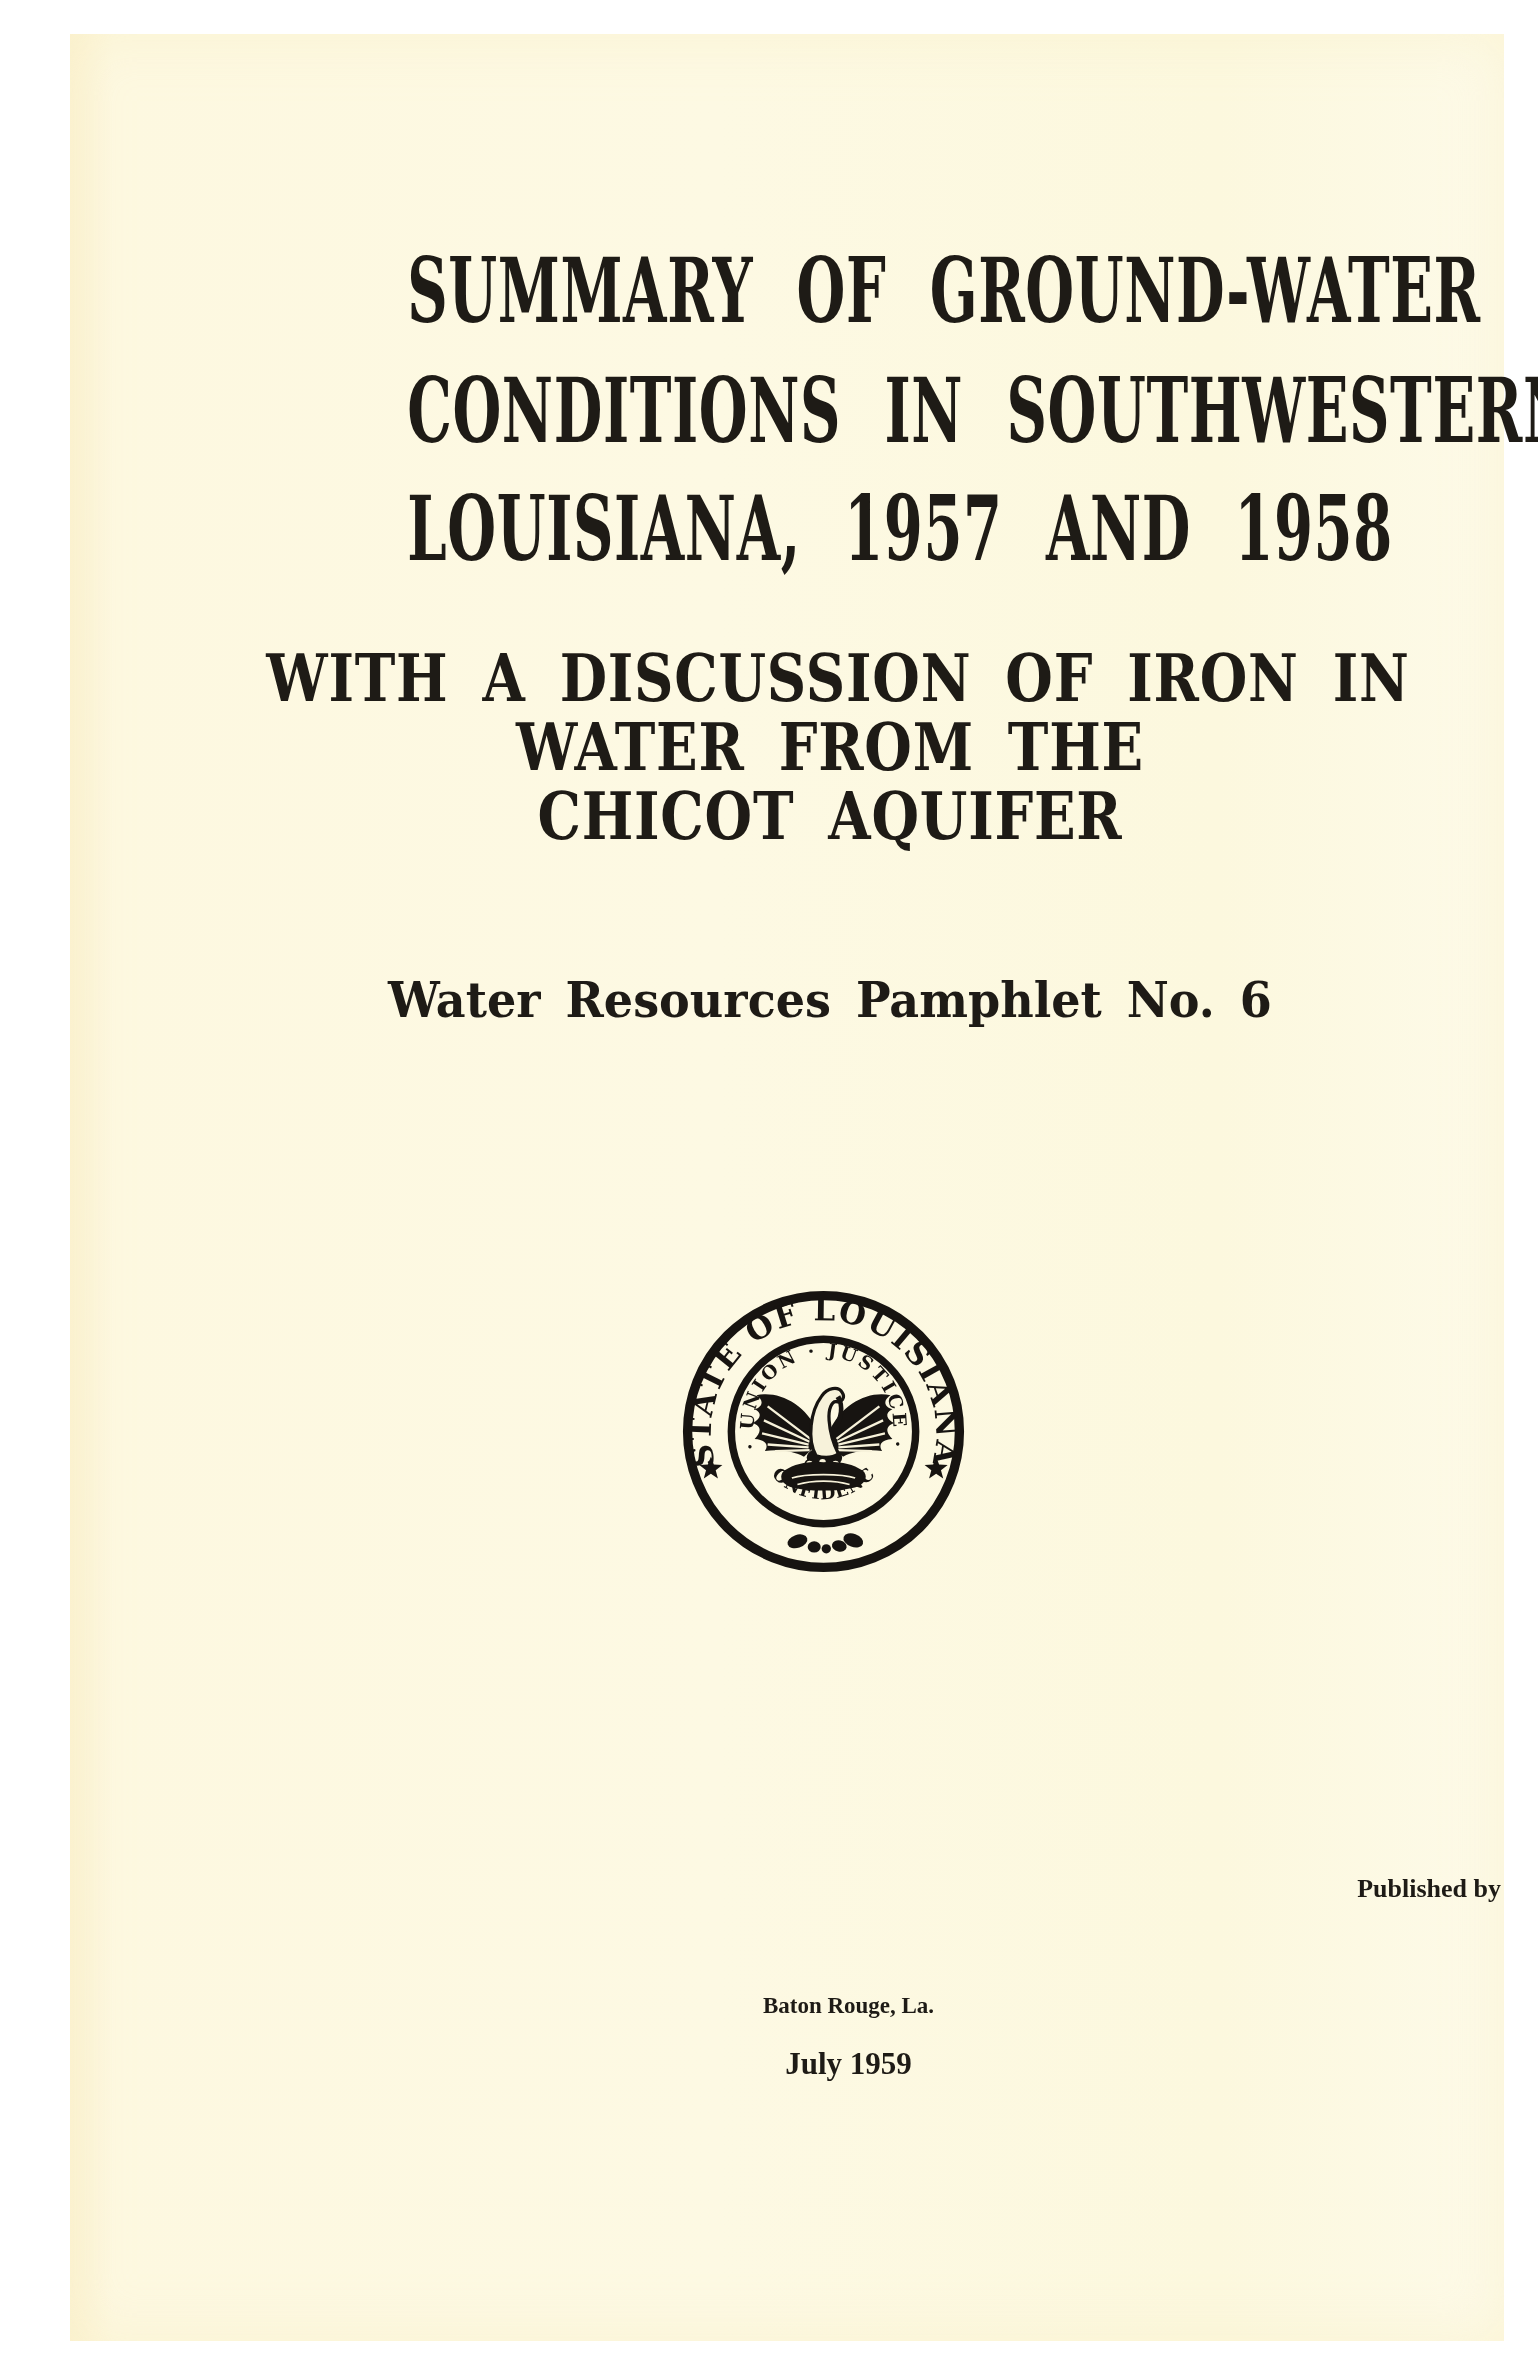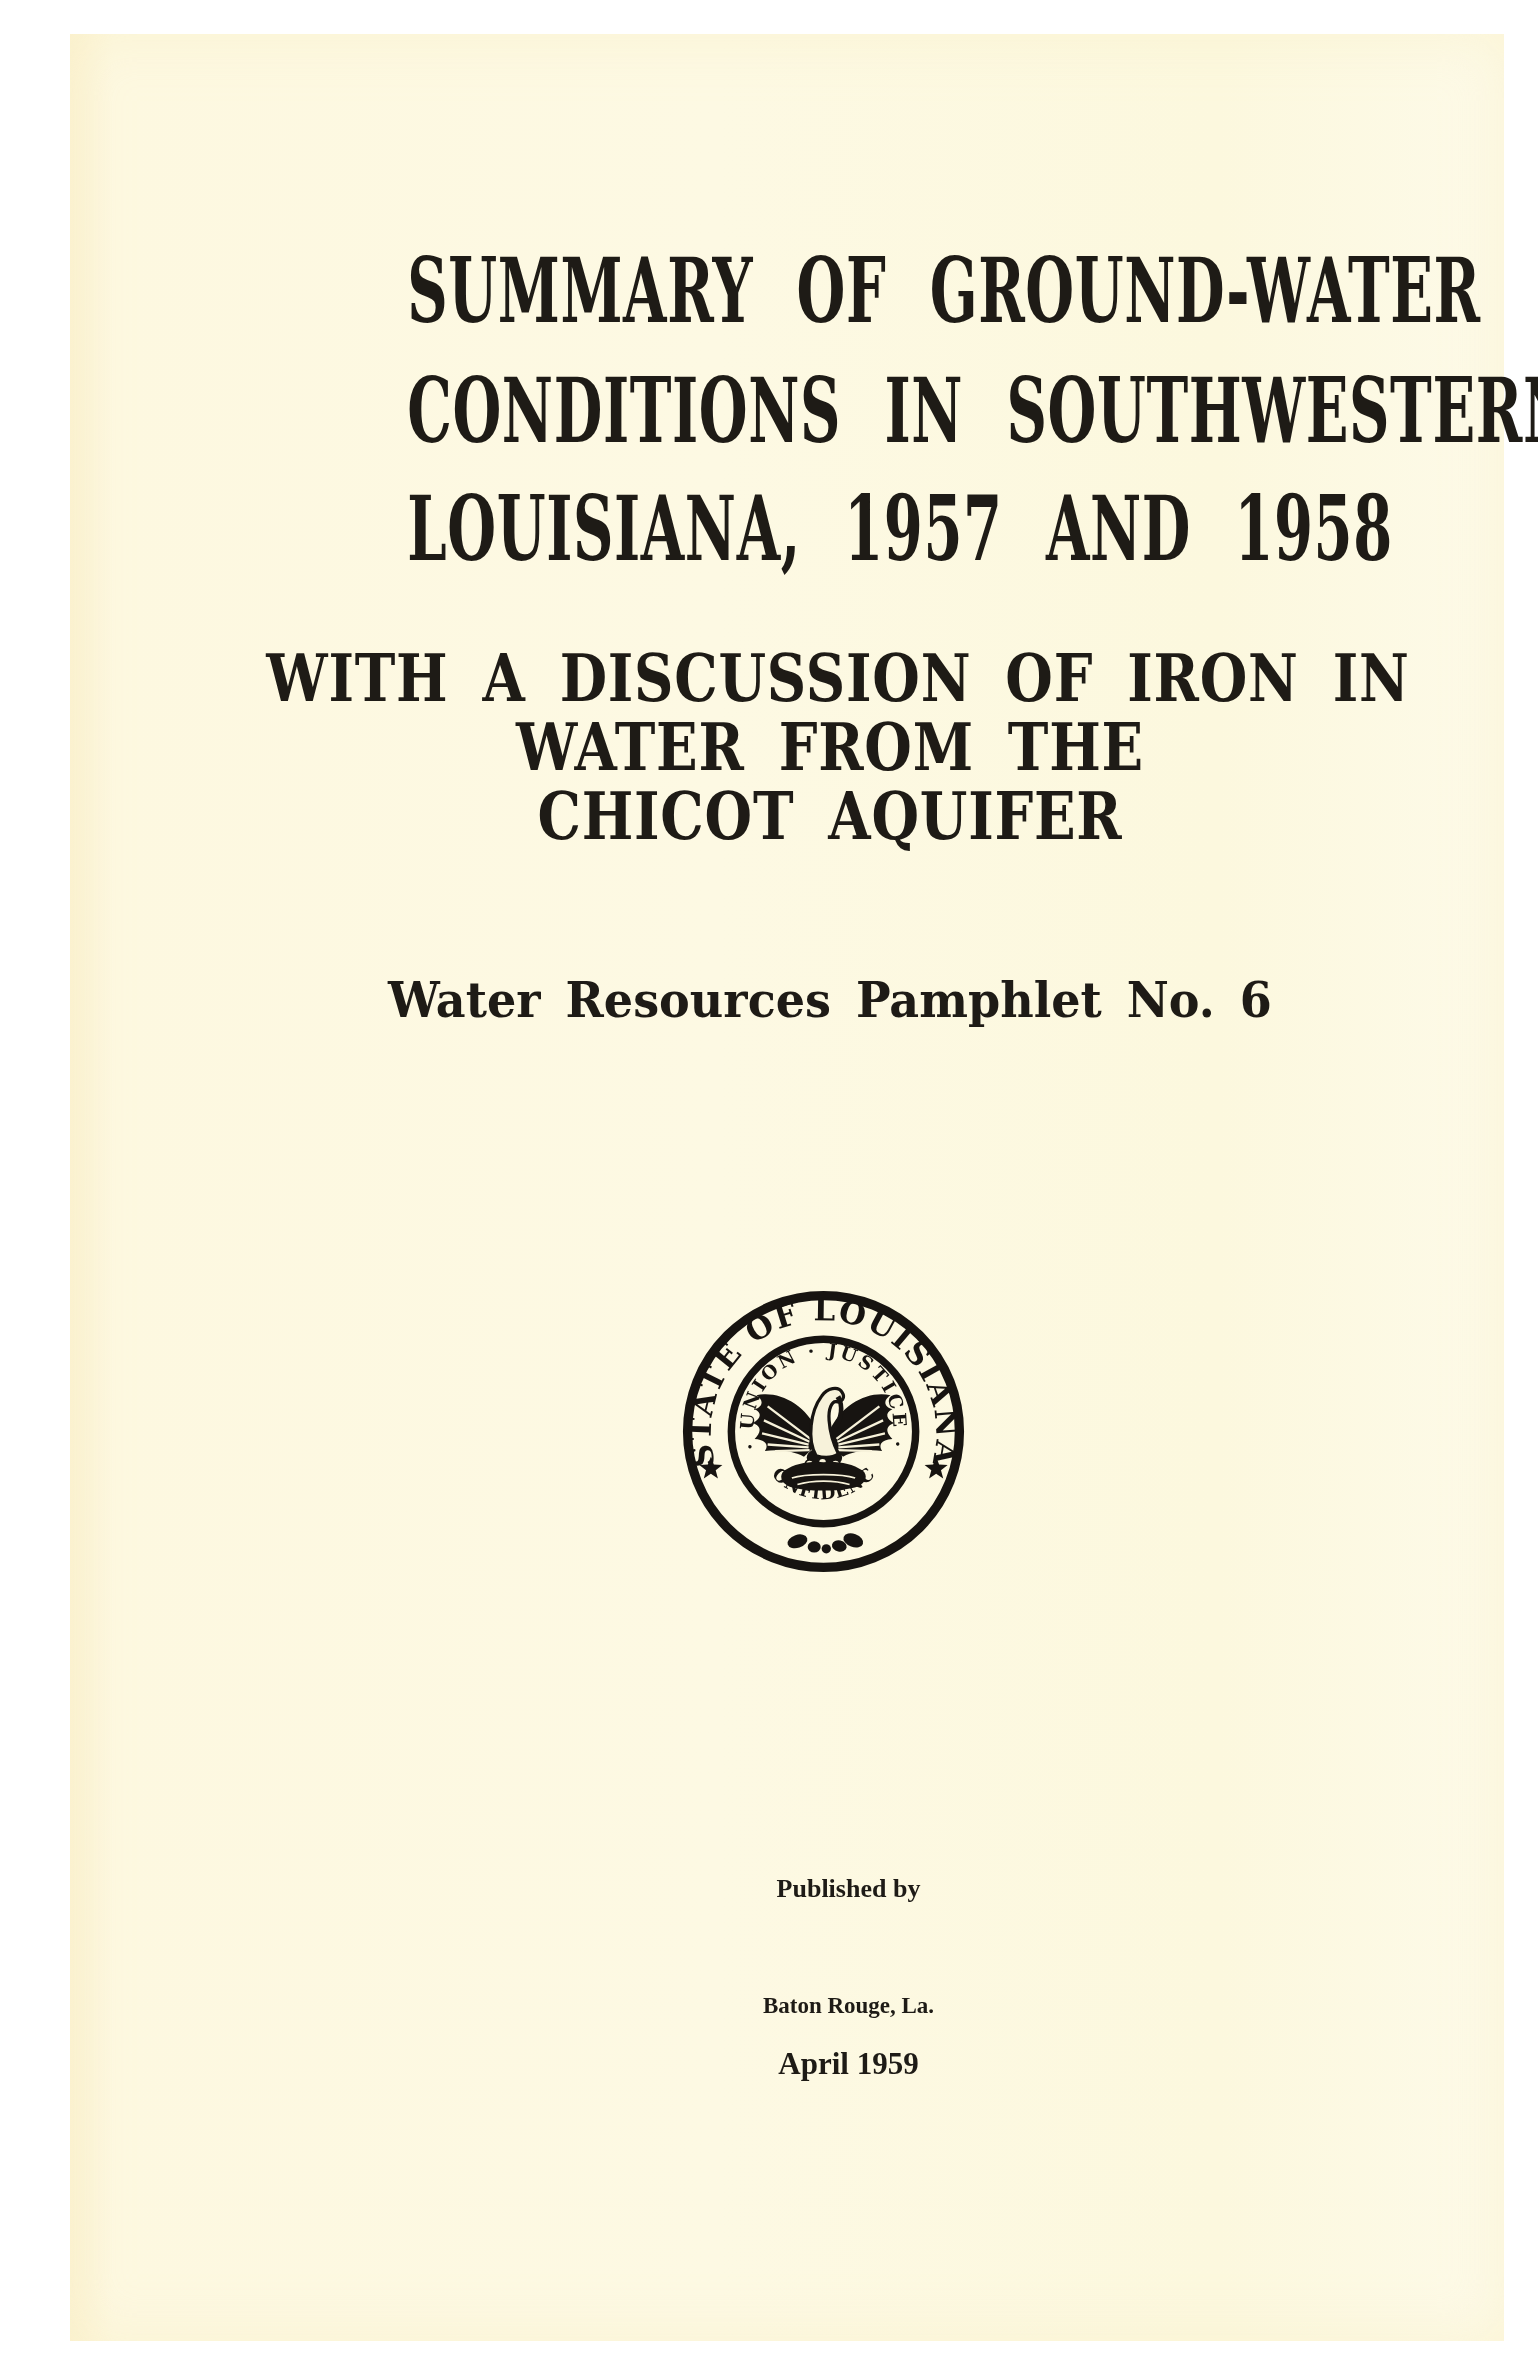--- a/index.html
+++ b/index.html
@@ -25,21 +25,21 @@
   .sub-title{
     font-family:"DejaVu Serif", serif;font-weight:bold;font-size:65px;
     transform:scaleX(0.84);transform-origin:50% 50%;
     word-spacing:17px;letter-spacing:0.9px;
   }
   .series{
     font-family:"DejaVu Serif", serif;font-weight:bold;font-size:48px;
     transform:scaleX(0.96);transform-origin:50% 50%;
     word-spacing:9.3px;
   }
-  .pub-small{font-family:"Liberation Serif", serif;font-weight:bold;font-size:26px;}
+  .pub-small{font-family:"Liberation Serif", serif;font-weight:bold;font-size:26px;text-align:right;}
   .pub-main{font-family:"Liberation Serif", serif;font-weight:bold;font-size:43px;word-spacing:7.5px;letter-spacing:0.9px;}
   .pub-loc{font-family:"Liberation Serif", serif;font-weight:bold;font-size:23px;}
   .pub-date{font-family:"Liberation Serif", serif;font-weight:bold;font-size:31px;}
   .seal-wrap{position:absolute;left:612px;top:1256px;width:283px;height:283px;}
   svg text{font-family:"DejaVu Serif", serif;font-weight:bold;fill:#171411;}
 </style>
 </head>
 <body>
 
 <div class="paper">
@@ -131,17 +131,17 @@
           <path d="M -34,44 C -20,39 20,39 34,44"></path>
           <path d="M -28,51 C -12,46 12,46 28,51"></path>
         </g>
       </g>
     </svg>
   </div>
 
   <div class="imprint">
     <div class="tline pub-small" style="top:1842px">Published by</div>
     <div class="tline pub-loc" style="top:1960px">Baton Rouge, La.</div>
-    <div class="tline pub-date" style="top:2014px">April 1959</div>
+    <div class="tline pub-date" style="top:2014px">July 1959</div>
   </div>
 
 </div>
 
 
 </body></html>

